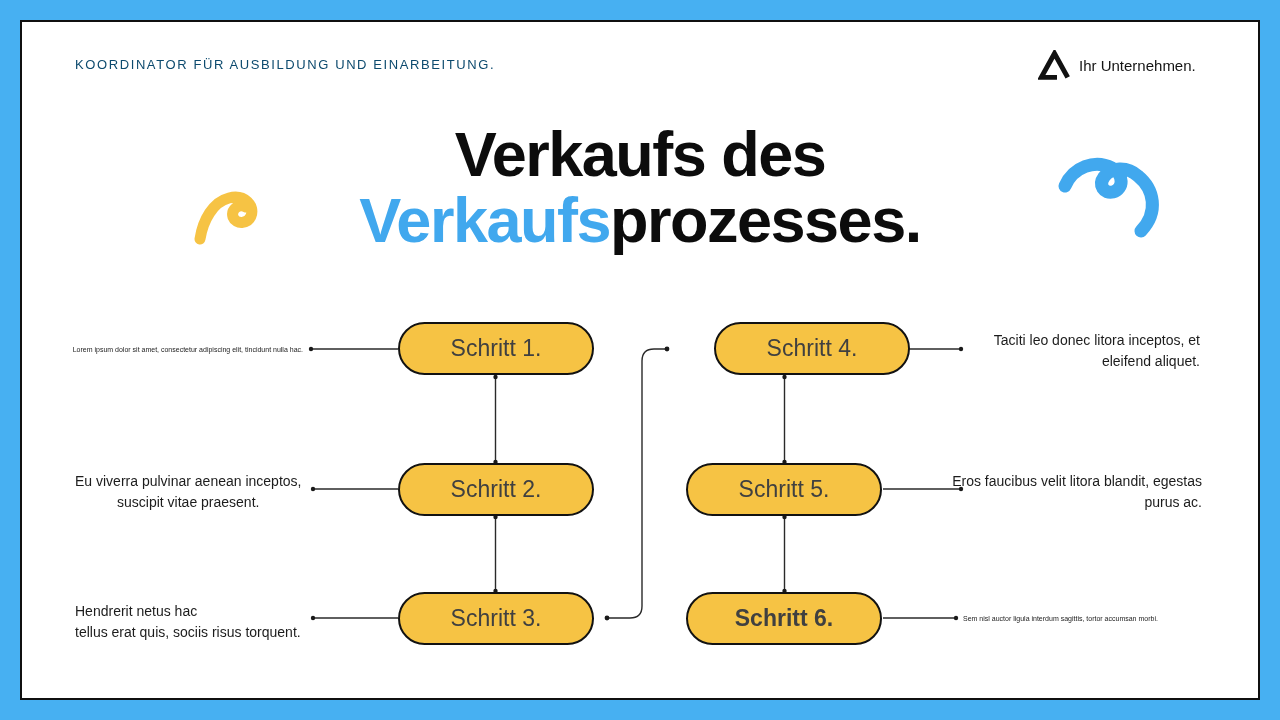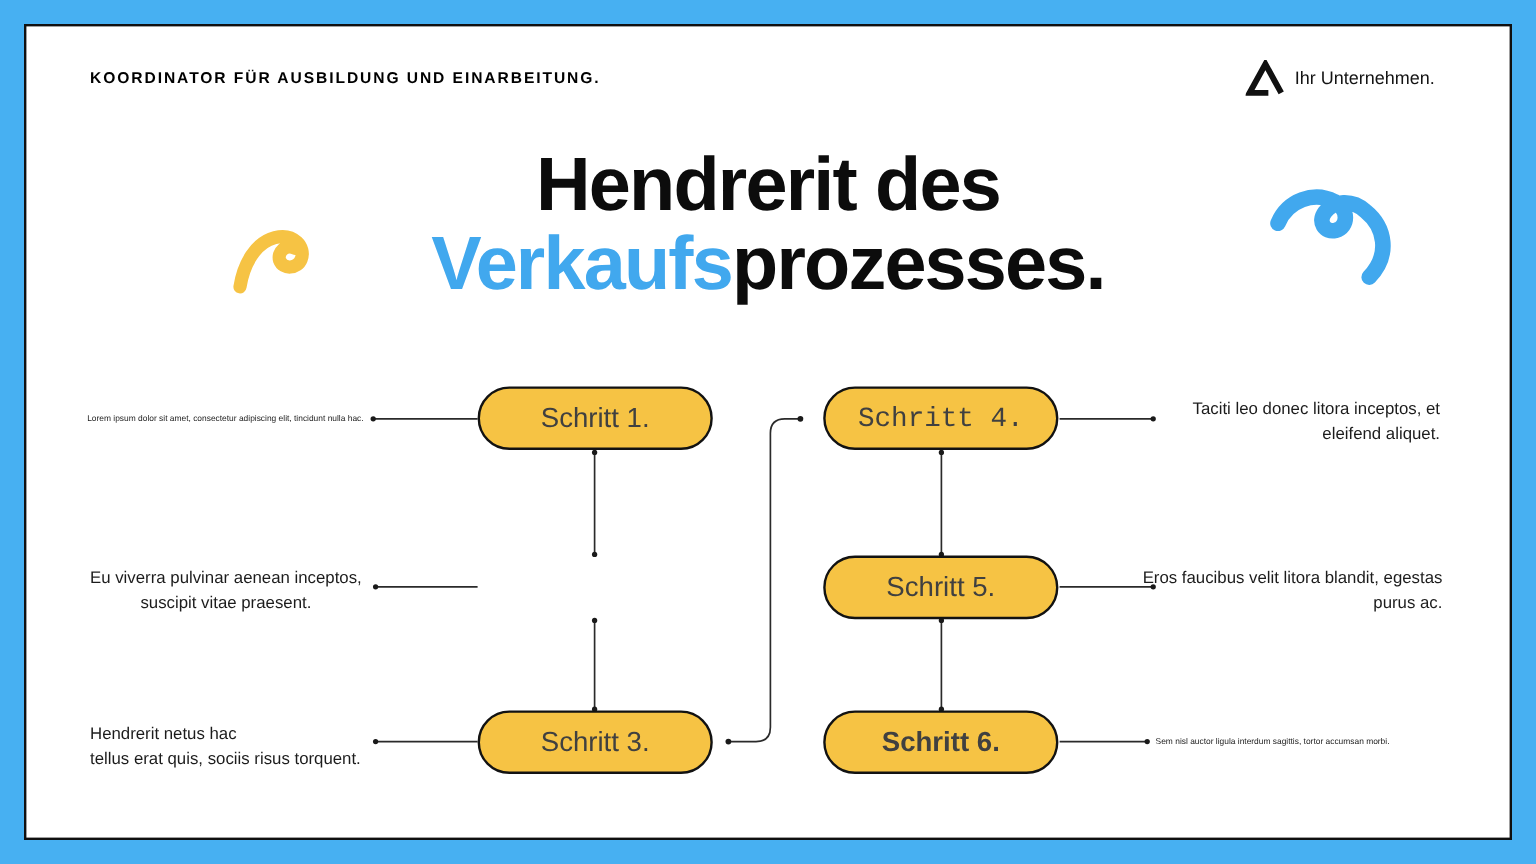--- a/index.html
+++ b/index.html
@@ -1,38 +1,38 @@
 <!DOCTYPE html>
 <html><head>
 <meta charset="utf-8">
 <style>
   html,body{margin:0;padding:0;}
   body{width:1280px;height:720px;font-family:"Liberation Sans",sans-serif;}
   .frame{position:relative;width:1280px;height:720px;background:#47B0F2;overflow:hidden;}
   .canvas{position:absolute;left:20px;top:20px;right:20px;bottom:20px;background:#ffffff;border:2px solid #101010;}
 
-  .kicker{position:absolute;left:75px;top:57px;font-size:13px;letter-spacing:1.6px;font-weight:700;color:#000000;}
+  .kicker{position:absolute;left:75px;top:57px;font-size:13px;letter-spacing:1.6px;font-weight:400;color:#0c4a6e;}
 
   .brand{position:absolute;left:1038px;top:50px;display:flex;align-items:center;gap:8px;text-align:center;}
   .brand-logo{width:33px;height:30px;display:block;}
   .brand-name{font-size:15px;font-weight:500;color:#141414;}
 
   .title{position:absolute;left:0;right:0;top:121px;text-align:center;
          font-weight:800;font-size:63px;line-height:66px;letter-spacing:-1.5px;color:#0c0c0c;}
   .title .hl{color:#41A8EE;}
 
   .doodle{position:absolute;}
   .doodle-yellow{left:190px;top:182px;width:82px;height:64px;}
   .doodle-blue{left:1053px;top:148px;width:118px;height:102px;}
 
   .pill{position:absolute;width:196px;height:53px;border-radius:27px;background:#F6C344;
         border:2.5px solid #121212;box-sizing:border-box;display:flex;align-items:center;justify-content:center;
         font-size:23px;font-weight:500;color:#404040;}
   .pill1{left:398px;top:322px;} .pill2{left:398px;top:463px;} .pill3{left:398px;top:592px;}
-  .pill4{left:686px;top:322px;font-family:Liberation Mono, monospace;} .pill5{left:686px;top:463px;} .pill6{left:686px;top:592px;font-weight:bold;}
+  .pill4{left:714px;top:322px;} .pill5{left:686px;top:463px;} .pill6{left:686px;top:592px;font-weight:bold;}
 
   .note{position:absolute;color:#1c1c1c;white-space:pre-line;}
   .note-sm{font-size:7px;line-height:9px;}
   .note-md{font-size:14px;line-height:21px;}
   .note1{left:0px;top:345px;width:303px;text-align:right;}
   .note2{left:75px;top:471px;text-align:center;}
   .note3{left:75px;top:601px;text-align:left;}
   .note4{left:940px;top:330px;width:260px;text-align:right;}
   .note5{left:940px;top:471px;width:262px;text-align:right;}
   .note6{left:963px;top:614px;width:300px;text-align:left;}
@@ -48,21 +48,21 @@
   <div class="kicker">KOORDINATOR FÜR AUSBILDUNG UND EINARBEITUNG.</div>
 
   <div class="brand">
     <svg class="brand-logo" viewBox="0 0 40 36">
       <path d="M36,33 L20,4 L4,33 L23,33" fill="none" stroke="#111111" stroke-width="6" stroke-linejoin="miter"></path>
     </svg>
     <span class="brand-name">Ihr Unternehmen.</span>
   </div>
 
   <div class="title">
-    <div>Hendrerit des</div>
+    <div>Verkaufs des</div>
     <div><span class="hl">Verkaufs</span><span>prozesses.</span></div>
   </div>
 
   <svg class="doodle doodle-yellow" viewBox="0 0 82 64">
     <path d="M10,57 C13,38 23,20 39,16 C55,12 65,24 61,34 C58,42 46,43 43,35 C41,28 48,21 56,25" fill="none" stroke="#F6C344" stroke-width="11" stroke-linecap="round"></path>
   </svg>
 
   <svg class="doodle doodle-blue" viewBox="0 0 118 102">
     <path d="M12,38 C20,19 42,11 59,20 C71,26 71,41 60,44 C51,46 45,37 51,29 C58,19 74,18 85,28 C101,41 106,64 88,83" fill="none" stroke="#41A8EE" stroke-width="13" stroke-linecap="round"></path>
   </svg>
@@ -97,20 +97,23 @@
       <circle cx="313" cy="618" r="2.2"></circle>
         <circle cx="961" cy="349" r="2.2"></circle>
       <circle cx="961" cy="489" r="2.2"></circle>
         <circle cx="956" cy="618" r="2.2"></circle>
     </g>
   </svg>
 
   <div class="pill pill1">
       <span>Schritt 1.</span>
     </div>
+  <div class="pill pill2">
+      <span>Schritt 2.</span>
+    </div>
   <div class="pill pill3">
       <span>Schritt 3.</span>
     </div>
   <div class="pill pill4">
       <span>Schritt 4.</span>
     </div>
   <div class="pill pill5">
       <span>Schritt 5.</span>
     </div>
   <div class="pill pill6">

